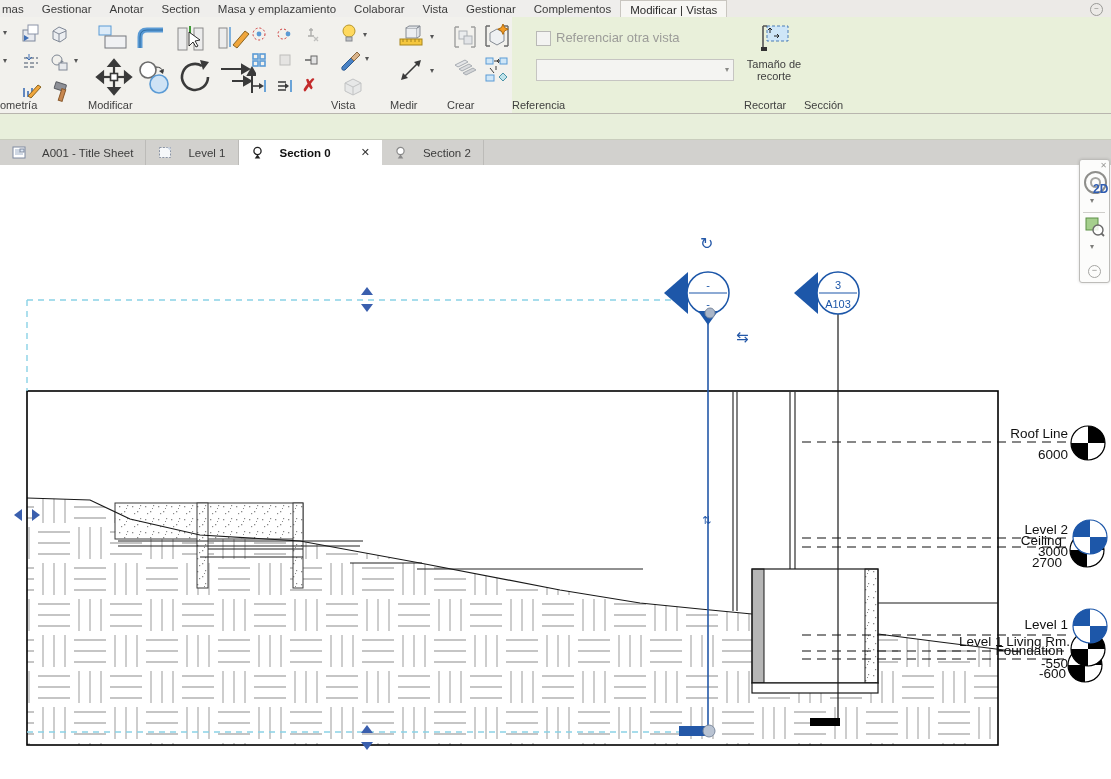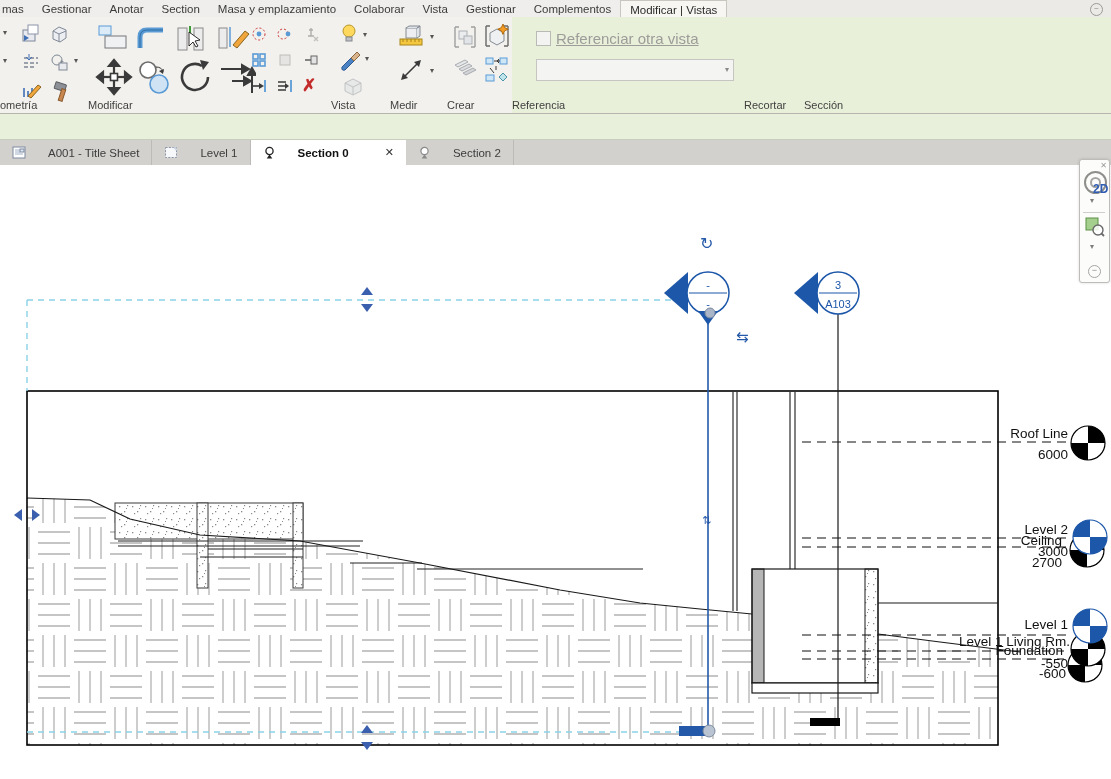--- a/index.html
+++ b/index.html
@@ -19,28 +19,28 @@
   #ribbon{left:0;top:17px;width:1111px;height:96px;background:#f2f1ed;border-bottom:1px solid #b8b5ae;}
   .panel{position:absolute;top:0;height:96px;border-right:1px solid #d8d5cf;background:#f2f1ed;}
   .panel.green{background:#e9f0da;border-right:1px solid #ccd6b6;}
   .plabel{position:absolute;bottom:2px;left:0;width:100%;text-align:left;font-size:11px;color:#3f3f3f;}
   .icon{position:absolute;}
   .caret{color:#555;font-size:8px;line-height:8px;}
   .bigbtn{position:absolute;top:6px;width:62px;text-align:center;font-size:11px;color:#3e3e3e;line-height:12px;}
   .bigbtn svg{display:block;margin:0 auto 3px auto;}
   
   #ref-check{position:absolute;left:24px;top:14px;width:13px;height:13px;background:#f3f3f1;border:1px solid #b9b9b6;}
-  #ref-check-label{position:absolute;left:44px;top:13px;font-size:15px;color:#9c9c99;text-decoration:underline;}
+  #ref-check-label{position:absolute;left:44px;top:13px;font-size:13px;color:#9c9c99;}
   #ref-combo{position:absolute;left:24px;top:42px;width:196px;height:20px;background:#f4f4f2;border:1px solid #c6c5c2;}
   #ref-combo .caret{position:absolute;right:4px;top:6px;color:#8a8a87;}
   
   #options{left:0;top:114px;width:1111px;height:25px;background:#e8efdb;border-bottom:1px solid #c9cdbd;}
   
   #viewtabs{left:0;top:140px;width:1111px;height:25px;background:#d2d1ce;display:flex;font-size:11.5px;}
-  .vtab{display:flex;align-items:center;gap:22px;padding:0 12px;border-right:1px solid #bcbbb8;color:#3c3c3c;white-space:nowrap;}
+  .vtab{display:flex;align-items:center;gap:16px;padding:0 12px;border-right:1px solid #bcbbb8;color:#3c3c3c;white-space:nowrap;}
   .vtab.active{background:#ffffff;font-weight:bold;color:#111;border-right:none;}
   .vtab .vx{margin-left:14px;font-size:11px;color:#333;font-weight:normal;}
   
   #canvas{left:0;top:165px;width:1111px;height:614px;background:#ffffff;}
   
   #navbar{left:1079px;top:159px;width:29px;height:122px;background:#fcfcfb;border:1px solid #bdbcb9;
           border-radius:3px;box-shadow:0 0 3px rgba(0,0,0,.15);}
   #navbar .nclose{position:absolute;right:2px;top:1px;font-size:8px;color:#9a9a97;}
   #nav-wheel{position:absolute;left:4px;top:11px;width:19px;height:19px;border:2px solid #8e8e8b;border-radius:50%;}
   #nav-wheel-inner{position:absolute;left:4px;top:4px;width:7px;height:7px;border:2px solid #a5a5a2;border-radius:50%;}
@@ -326,20 +326,30 @@
     <div class="panel green" style="left:512px;width:232px;">
       <span id="ref-check"></span>
       <span id="ref-check-label">Referenciar otra vista</span>
       <div id="ref-combo">
         <span class="caret">▾</span>
       </div>
       <div class="plabel">Referencia</div>
     </div>
 
     <div class="panel green" style="left:744px;width:60px;">
+      <div class="bigbtn" style="left:-1px;">
+        <svg width="34" height="32">
+            <rect x="10" y="3" width="21" height="15" fill="#cfe6f7" stroke="#4a7cb5" stroke-dasharray="3 2"></rect>
+            <path d="M6 3 v22 M6 3 h4" stroke="#555" stroke-width="1.6" fill="none"></path>
+            <rect x="4" y="24" width="6" height="4" fill="#333"></rect>
+            <path d="M13 10 v-5 M11 7 l2 -2 l2 2" stroke="#222" fill="none"></path>
+            <path d="M17 13 h5 M20 11 l2 2 l-2 2" stroke="#222" fill="none"></path>
+          </svg>
+        <span>Tamaño de recorte</span>
+      </div>
       <div class="plabel">Recortar</div>
     </div>
 
     <div class="panel green" style="left:804px;width:72px;">
       <div class="plabel">Sección</div>
     </div>
 
     <div class="panel green" style="left:876px;width:235px;border-right:none;"></div>
   </div>
 

